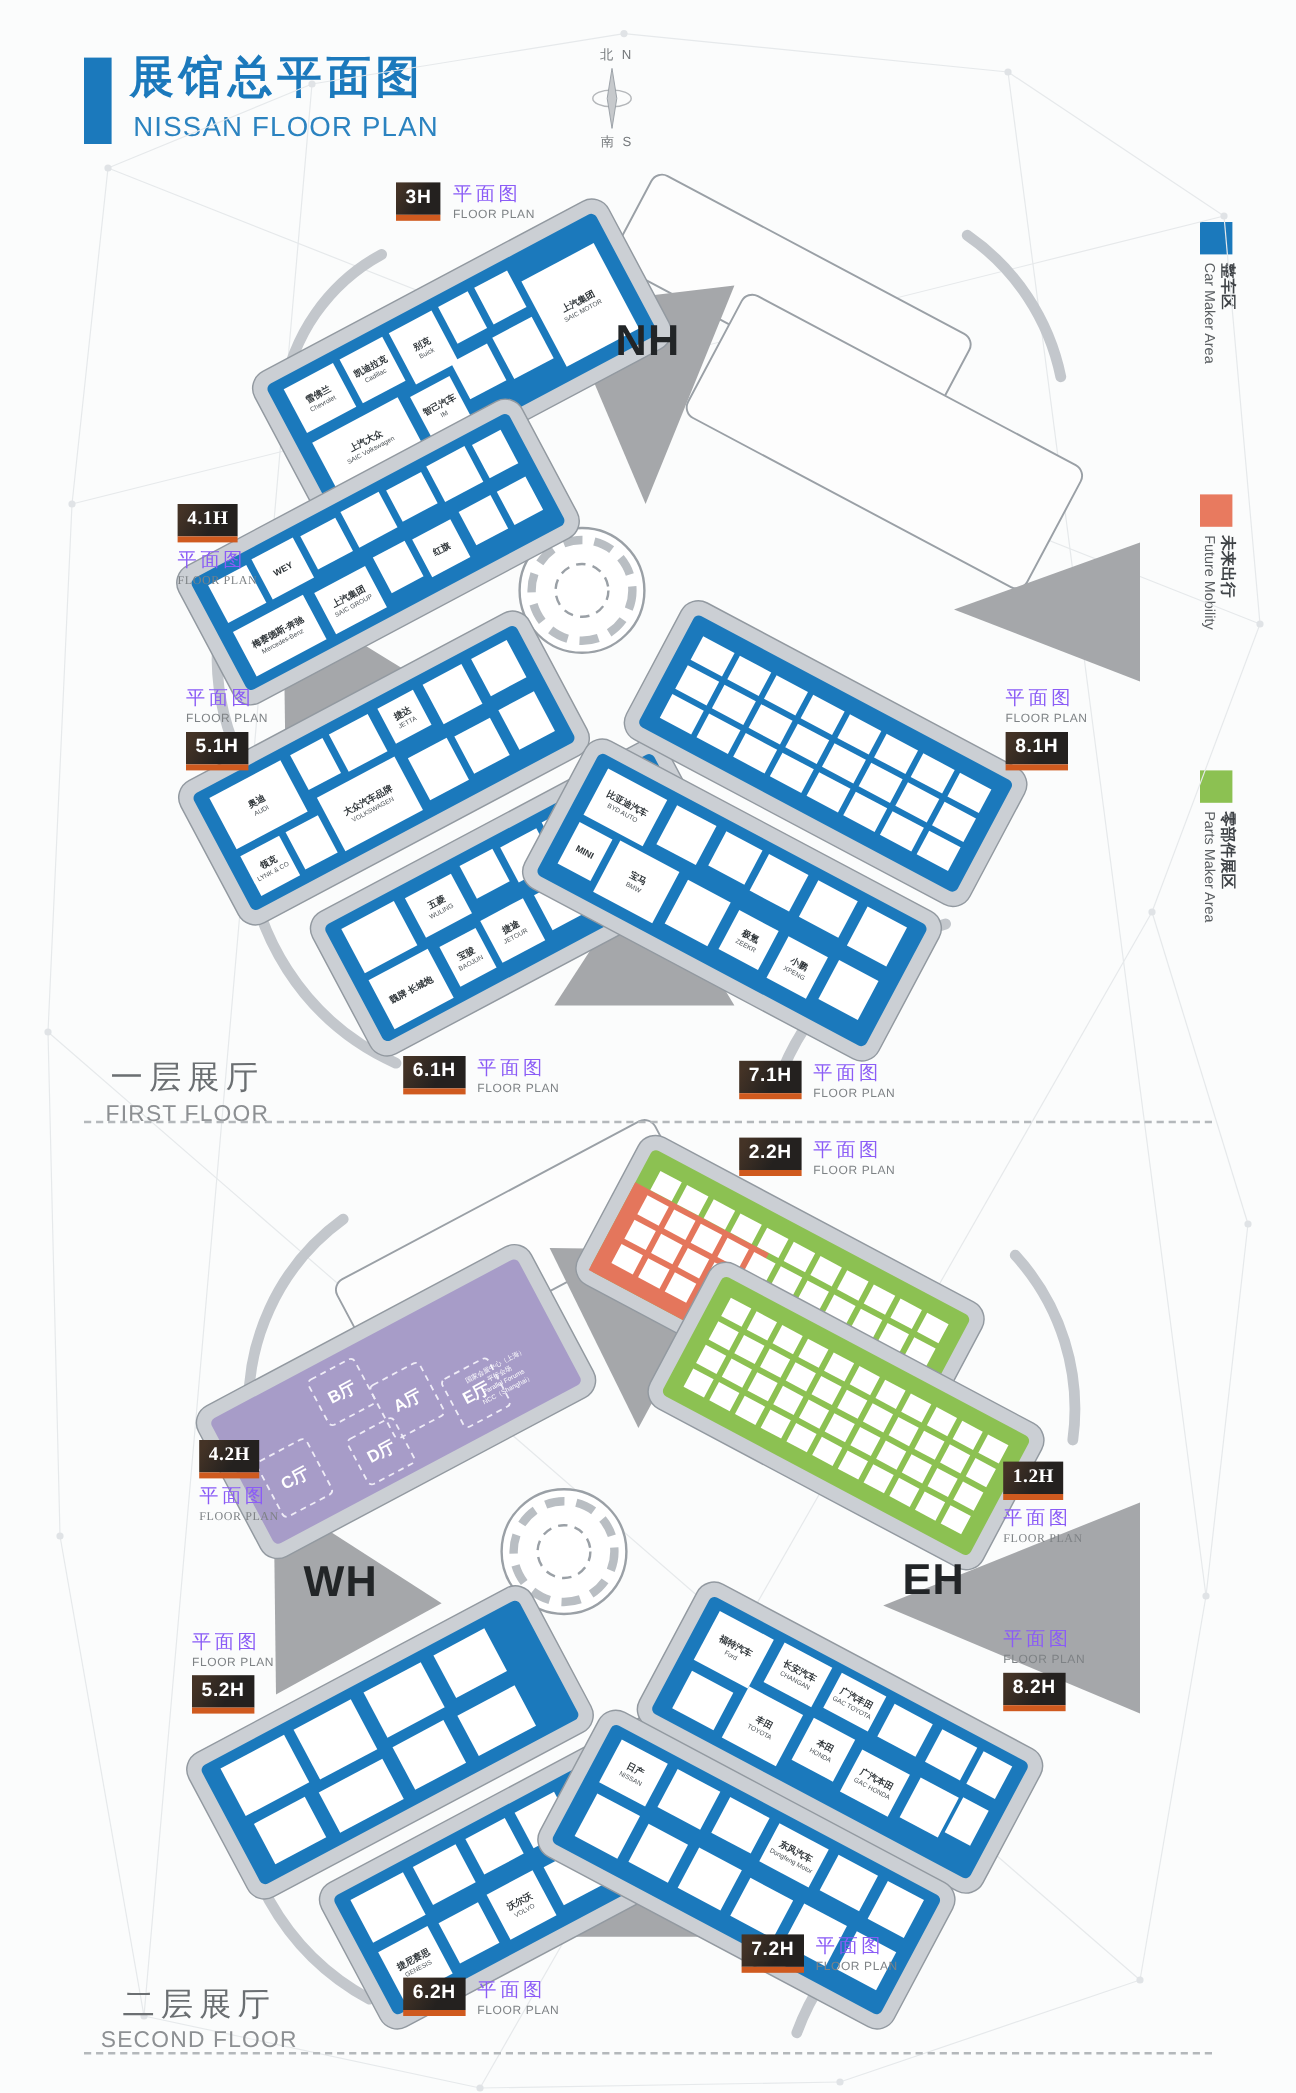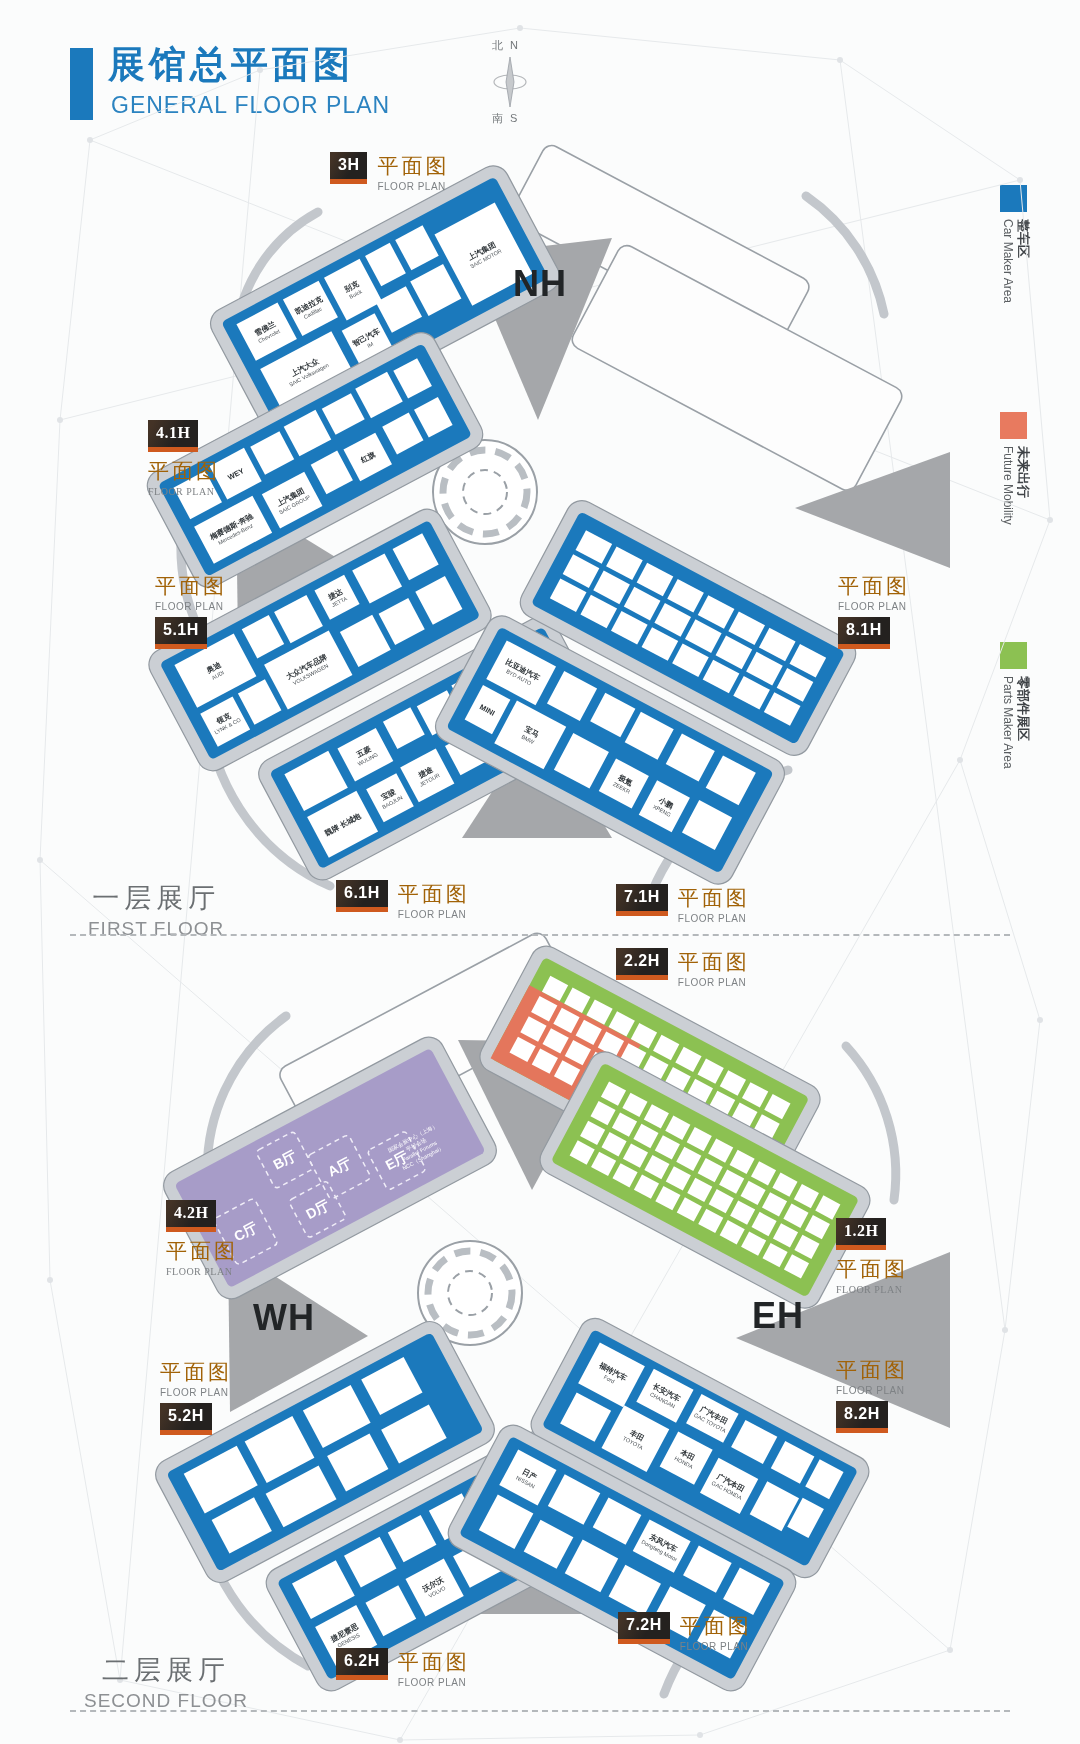--- a/index.html
+++ b/index.html
@@ -23,55 +23,55 @@
   .room{fill:none;stroke:#efecf7;stroke-width:1.5;stroke-dasharray:5 4;}
   .room-label{font-size:14px;font-weight:bold;fill:#ffffff;text-anchor:middle;}
   .cap-line{font-size:5.5px;fill:#ffffff;text-anchor:middle;}
   
   .title-bar{position:absolute;left:70px;top:48px;width:23px;height:72px;background:#1b79bc;}
   .title-zh{position:absolute;left:108px;top:40px;font-size:37px;font-weight:bold;
             color:#1b79bc;letter-spacing:4px;}
   .title-en{position:absolute;left:111px;top:92px;font-size:23px;color:#2b83c0;letter-spacing:1px;}
   
   .compass{position:absolute;left:492px;top:38px;display:flex;flex-direction:column;
-           align-items:flex-start;gap:2px;}
+           align-items:flex-end;gap:2px;}
   .c-txt{font-size:11px;color:#73777a;letter-spacing:2px;}
   .c-ell{fill:none;stroke:#b4b7ba;stroke-width:1.2;}
   .c-needle{fill:#c6c9cc;stroke:#9aa0a6;stroke-width:0.8;}
   
   .legend-item{position:absolute;left:1000px;width:40px;}
   .legend-swatch{width:27px;height:27px;}
   .legend-vtext{writing-mode:vertical-rl;text-orientation:sideways;height:175px;
                 margin-top:7px;line-height:1.25;}
   .legend-vtext span{display:block;}
   .lg-zh{font-size:13px;font-weight:bold;color:#3e4246;}
   .lg-en{font-size:12px;color:#595d60;}
   
   .hall-label{position:absolute;display:flex;}
   .hall-label.row{flex-direction:row;gap:10px;align-items:flex-start;}
   .hall-label.col-badge{flex-direction:column;gap:5px;align-items:flex-start;font-family:Liberation Serif, serif;}
   .hall-label.col-text{flex-direction:column;gap:5px;align-items:flex-start;}
   .badge{background:linear-gradient(120deg,#443326 10%,#24211f 60%);color:#ffffff;
          font-weight:bold;font-size:16px;line-height:1;padding:5px 8px 6px;
          border-bottom:5px solid #cf5a1f;letter-spacing:0.5px;}
   .pm{display:flex;flex-direction:column;}
-  .pm-zh{font-size:21px;color:#a16207;letter-spacing:3px;}
+  .pm-zh{font-size:16px;color:#8b5cf6;letter-spacing:3px;}
   .pm-en{font-size:10px;color:#7e8285;letter-spacing:0.5px;margin-top:1px;}
   
   .floor-label{position:absolute;text-align:center;}
   .fl-zh{font-size:27px;color:#6b6f72;letter-spacing:5px;}
   .fl-en{font-size:19px;color:#8d9093;letter-spacing:1px;margin-top:2px;}
   .divider{position:absolute;left:70px;width:940px;border-top:2px dashed #b4b8bb;height:0;}
 </style>
 </head>
 <body>
 
 <div class="title-bar"></div>
 <div class="title-zh">展馆总平面图</div>
-<div class="title-en">GENERAL FLOOR PLAN</div>
+<div class="title-en">NISSAN FLOOR PLAN</div>
 
 <div class="compass">
   <span class="c-txt">北 N</span>
   <svg width="36" height="54">
     <ellipse class="c-ell" cx="18" cy="27" rx="16" ry="7"></ellipse>
     <polygon class="c-needle" points="18,2 22,27 18,52 14,27"></polygon>
   </svg>
   <span class="c-txt">南 S</span>
 </div>
 

